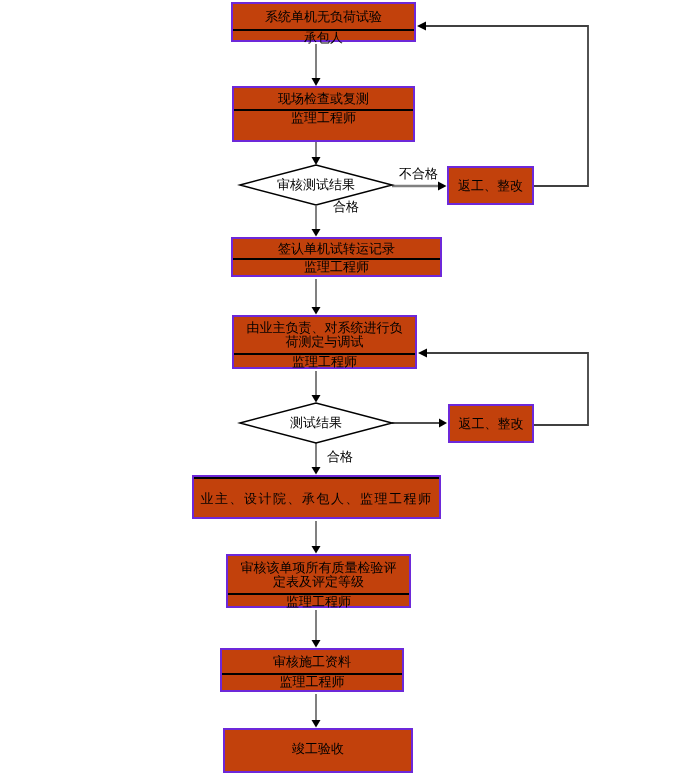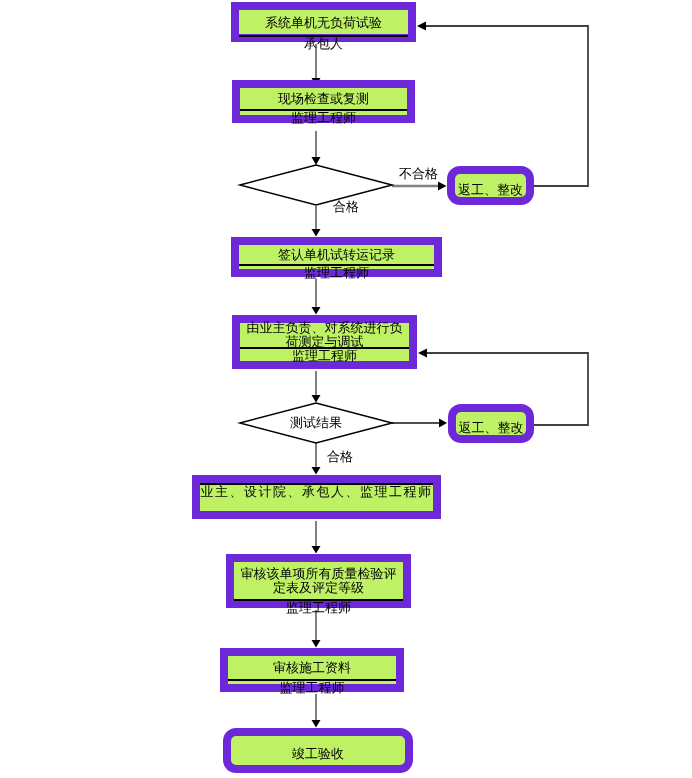--- a/index.html
+++ b/index.html
@@ -3,33 +3,33 @@
 <meta charset="utf-8">
 <style>
   html,body { margin:0; padding:0; background:#ffffff; }
   .canvas {
     position:relative; width:692px; height:778px; background:#ffffff;
     font-family:"DejaVu Sans","Liberation Sans",sans-serif;
     color:#000; font-size:13px; line-height:14px;
   }
   svg.layer { position:absolute; left:0; top:0; width:692px; height:778px; }
   .node {
-    position:absolute; background:#bef264; border:8px solid #6d28d9;
+    position:absolute; background:#c2410c; border:2px solid #6d28d9;
     box-sizing:border-box; display:flex; flex-direction:column;
   }
   .node .title {
     flex:0 0 auto; display:flex; flex-direction:column;
     justify-content:center; align-items:center; text-align:center;
   }
   .node .title span { display:block; white-space:nowrap; }
   .node .sub {
     flex:1 1 auto; border-top:2px solid #000; text-align:center; overflow:visible;
   }
   .node .sub span { display:inline-block; white-space:nowrap; }
-  .node.plain { flex-direction:row; align-items:flex-end; justify-content:center;border-radius:13px; }
+  .node.plain { flex-direction:row; align-items:center; justify-content:center; }
   .dlabel {
     position:absolute; display:flex; align-items:center; justify-content:center;
     text-align:center; white-space:nowrap;
   }
   .elabel { position:absolute; white-space:nowrap; }
 </style>
 </head>
 <body>
 
 <div class="canvas">
@@ -99,30 +99,33 @@
   <div class="node" style="left:231px;top:2px;width:185px;height:40px">
     <div class="title" style="height:25px">
       <span>系统单机无负荷试验</span>
       <span></span>
     </div>
     <div class="sub">
       <span style="margin-top:-8px">承包人</span>
     </div>
   </div>
 
-  <div class="node" style="left:232px;top:80px;width:183px;height:43px">
+  <div class="node" style="left:232px;top:86px;width:183px;height:56px">
     <div class="title" style="height:21px">
       <span>现场检查或复测</span>
       <span></span>
     </div>
     <div class="sub">
       <span style="margin-top:-7px">监理工程师</span>
     </div>
   </div>
 
+  <div class="dlabel" style="left:240px;top:165px;width:152px;height:40px">
+    <span>审核测试结果</span>
+  </div>
 
   <div class="elabel" style="left:333px;top:200px">
     <span>合格</span>
   </div>
   <div class="elabel" style="left:399px;top:167px">
     <span>不合格</span>
   </div>
 
   <div class="node plain" style="left:447px;top:166px;width:87px;height:39px">
     <span>返工、整改</span>
@@ -132,21 +135,21 @@
     <div class="title" style="height:19px">
       <span>签认单机试转运记录</span>
       <span></span>
     </div>
     <div class="sub">
       <span style="margin-top:0px">监理工程师</span>
     </div>
   </div>
 
   <div class="node" style="left:232px;top:315px;width:185px;height:54px">
-    <div class="title" style="height:24px">
+    <div class="title" style="height:36px">
       <span>由业主负责、对系统进行负</span>
       <span>荷测定与调试</span>
     </div>
     <div class="sub">
       <span style="margin-top:-1px">监理工程师</span>
     </div>
   </div>
 
   <div class="dlabel" style="left:240px;top:403px;width:152px;height:40px">
     <span>测试结果</span>
@@ -155,21 +158,21 @@
   <div class="node plain" style="left:448px;top:404px;width:86px;height:39px">
     <span>返工、整改</span>
   </div>
 
   <div class="elabel" style="left:327px;top:450px">
     <span>合格</span>
   </div>
 
   <div class="node" style="left:192px;top:475px;width:249px;height:44px">
     <div class="sub">
-      <span style="margin-top:0px;letter-spacing:1.5px">业主、设计院、承包人、监理工程师</span>
+      <span style="margin-top:13px;letter-spacing:1.5px">业主、设计院、承包人、监理工程师</span>
     </div>
   </div>
 
   <div class="node" style="left:226px;top:554px;width:185px;height:54px">
     <div class="title" style="height:37px">
       <span>审核该单项所有质量检验评</span>
       <span>定表及评定等级</span>
     </div>
     <div class="sub">
       <span style="margin-top:-3px">监理工程师</span>

